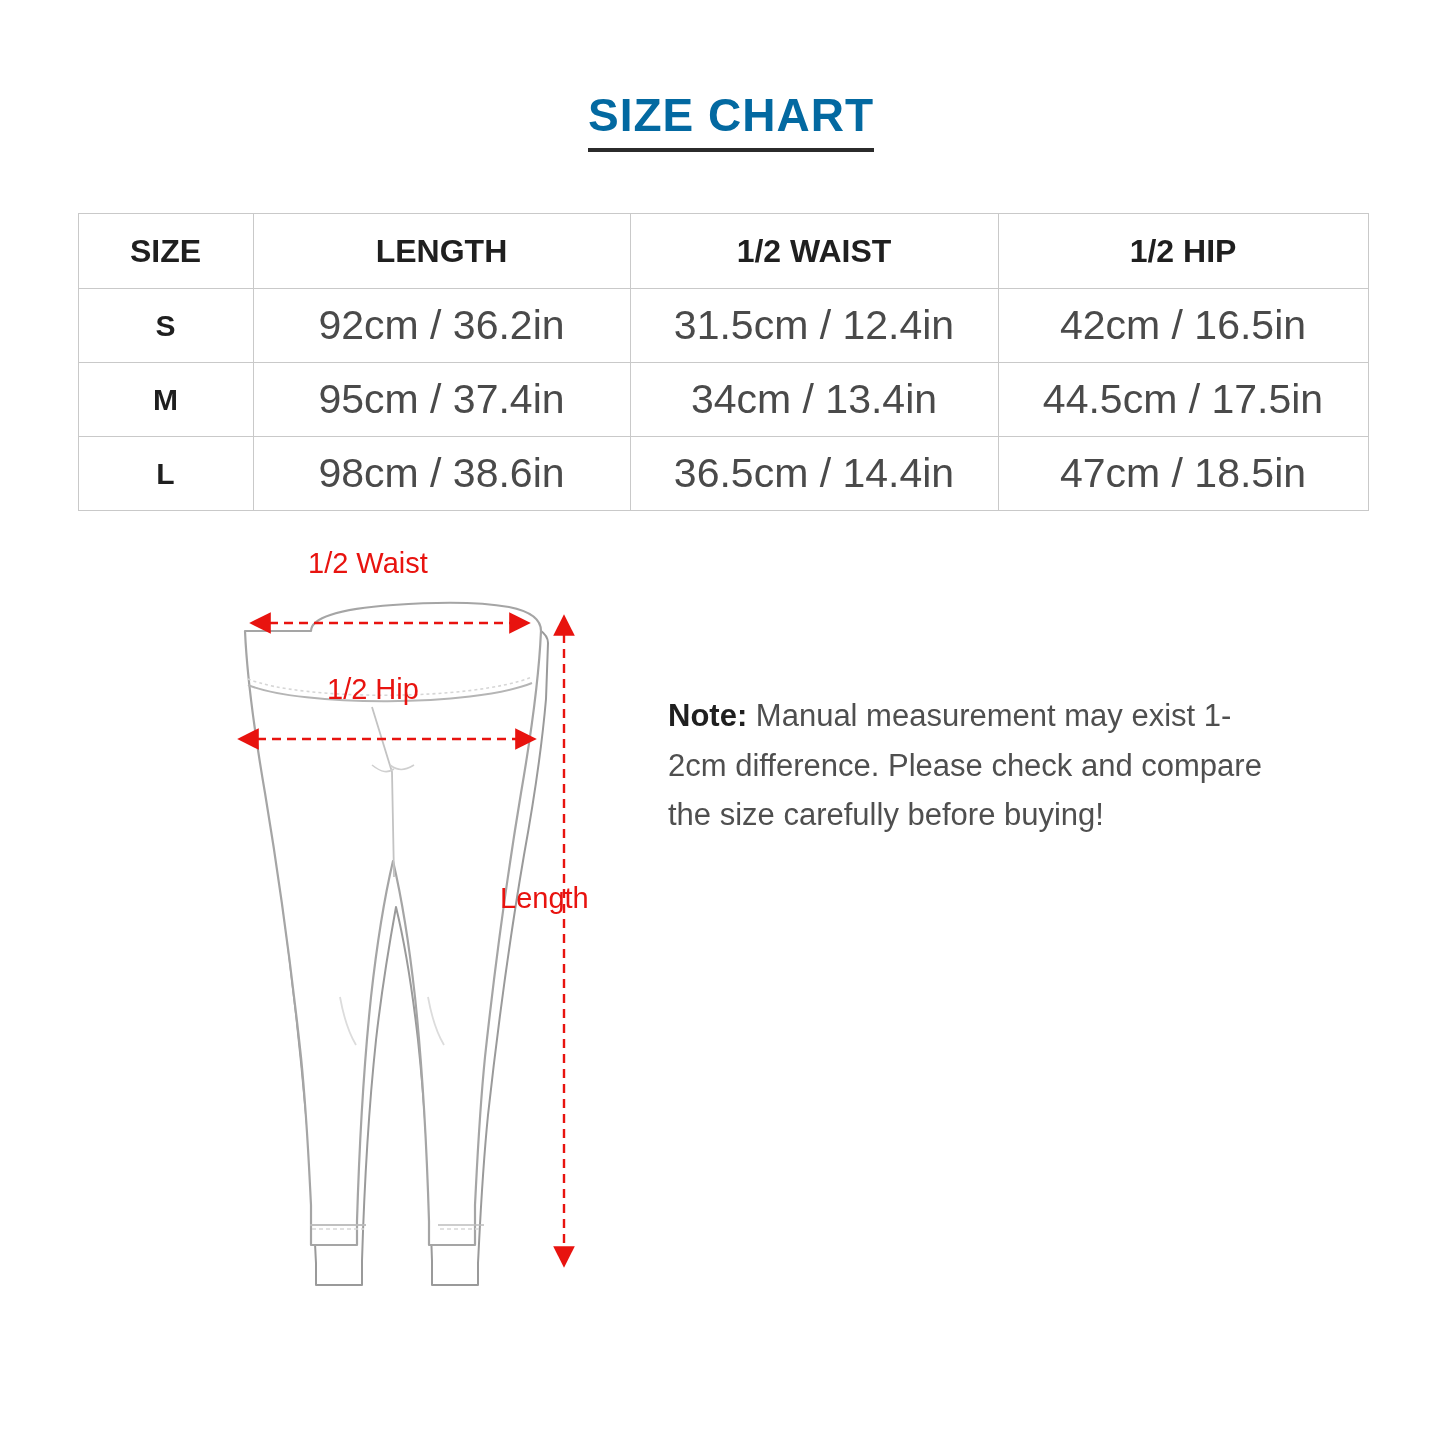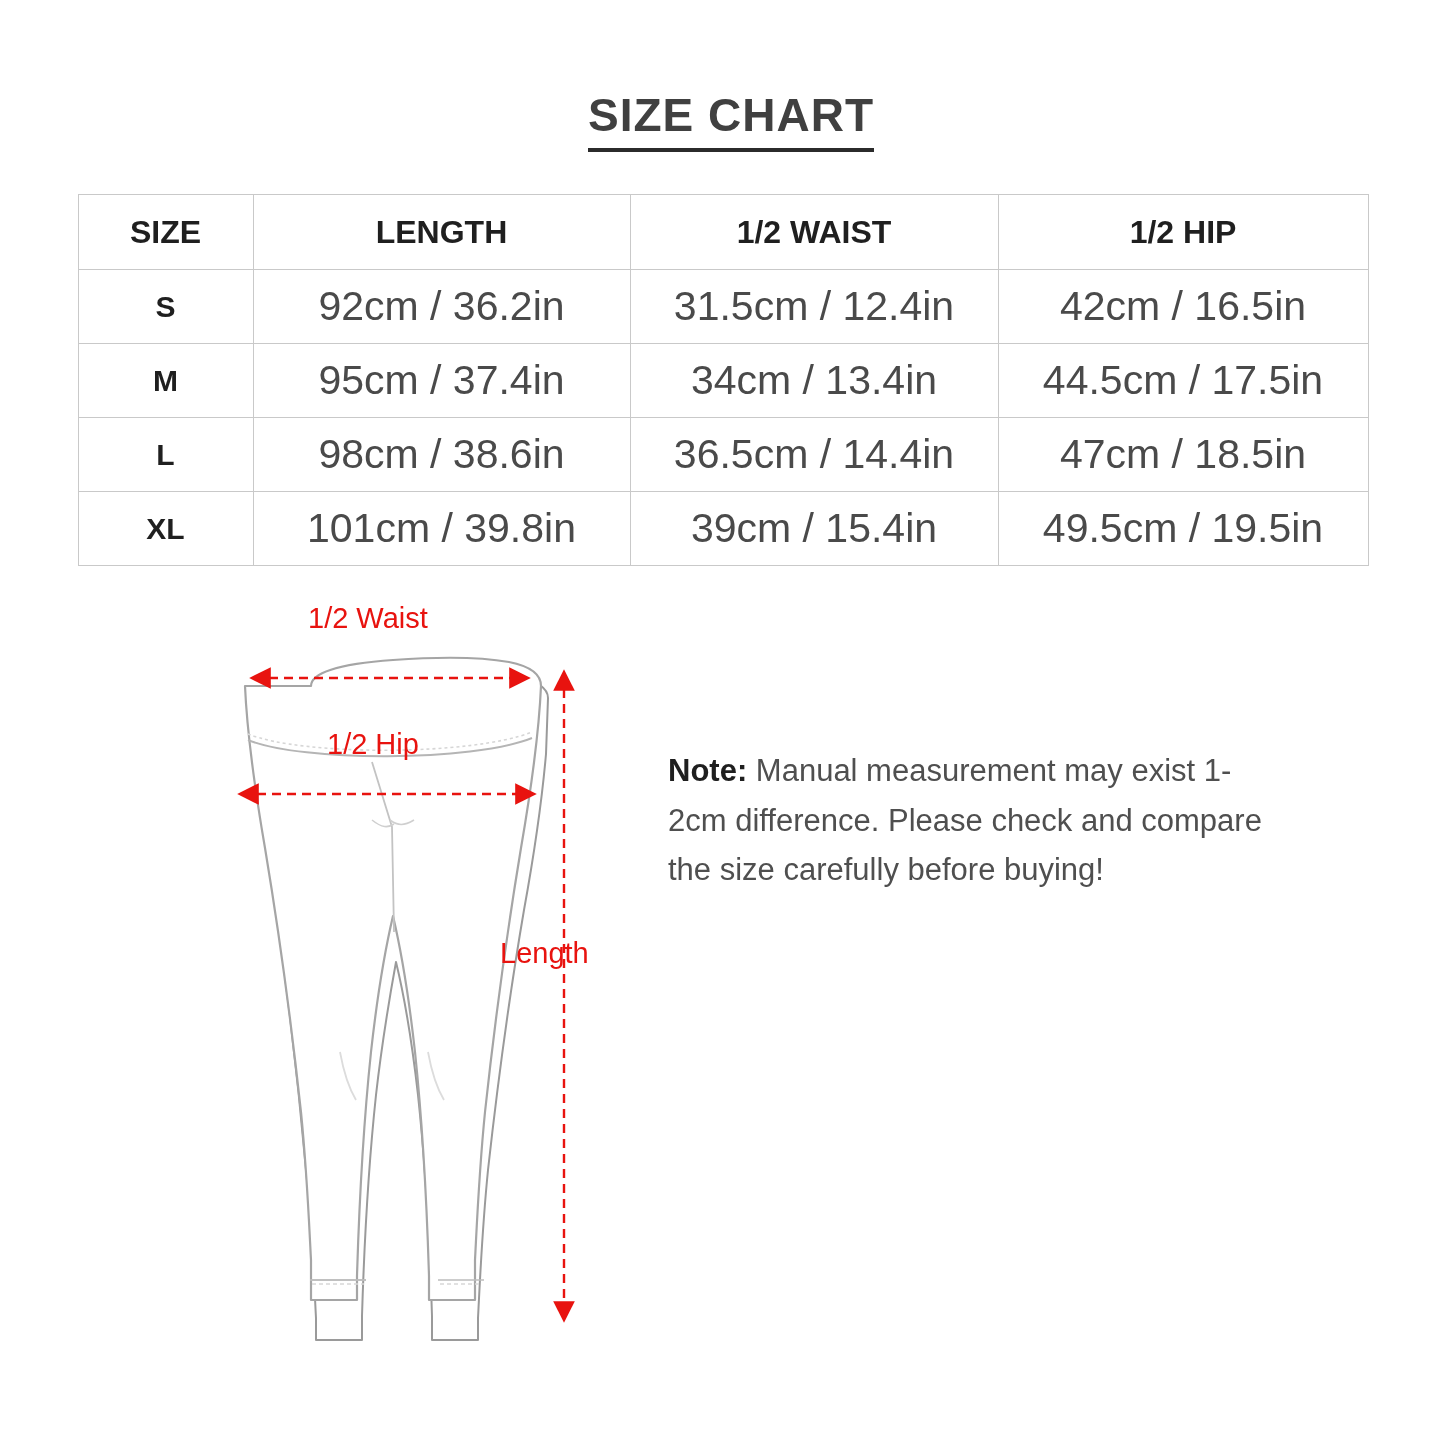--- a/index.html
+++ b/index.html
@@ -19,29 +19,29 @@
   
   .title-wrap {
     text-align: center;
     padding-top: 88px;
   }
   .title {
     display: inline-block;
     font-size: 46px;
     font-weight: bold;
     letter-spacing: 1px;
-    color: #404040;
+    color: #0369a1;
     border-bottom: 4px solid #2b2b2b;
     padding-bottom: 6px;
     margin-left: 17px;
   }
 
   
   .table-wrap {
-    margin: 42px auto 0 auto;
+    margin: 61px auto 0 auto;
     width: 1290px;
   }
   table.size-table {
     width: 100%;
     border-collapse: collapse;
     table-layout: fixed;
   }
   table.size-table th,
   table.size-table td {
     border: 1px solid #c9c9c9;
@@ -145,26 +145,20 @@
         <td class="size-col">M</td>
         <td>95cm / 37.4in</td>
         <td>34cm / 13.4in</td>
         <td>44.5cm / 17.5in</td>
       </tr>
       <tr>
         <td class="size-col">L</td>
         <td>98cm / 38.6in</td>
         <td>36.5cm / 14.4in</td>
         <td>47cm / 18.5in</td>
-      </tr>
-      <tr>
-        <td class="size-col">XL</td>
-        <td>101cm / 39.8in</td>
-        <td>39cm / 15.4in</td>
-        <td>49.5cm / 19.5in</td>
       </tr>
     </tbody>
   </table>
 </div>
 
 <div class="lower">
 
   <div class="diagram">
     <svg width="420" height="740" viewBox="0 0 420 740" xmlns="http://www.w3.org/2000/svg">
       <defs>

